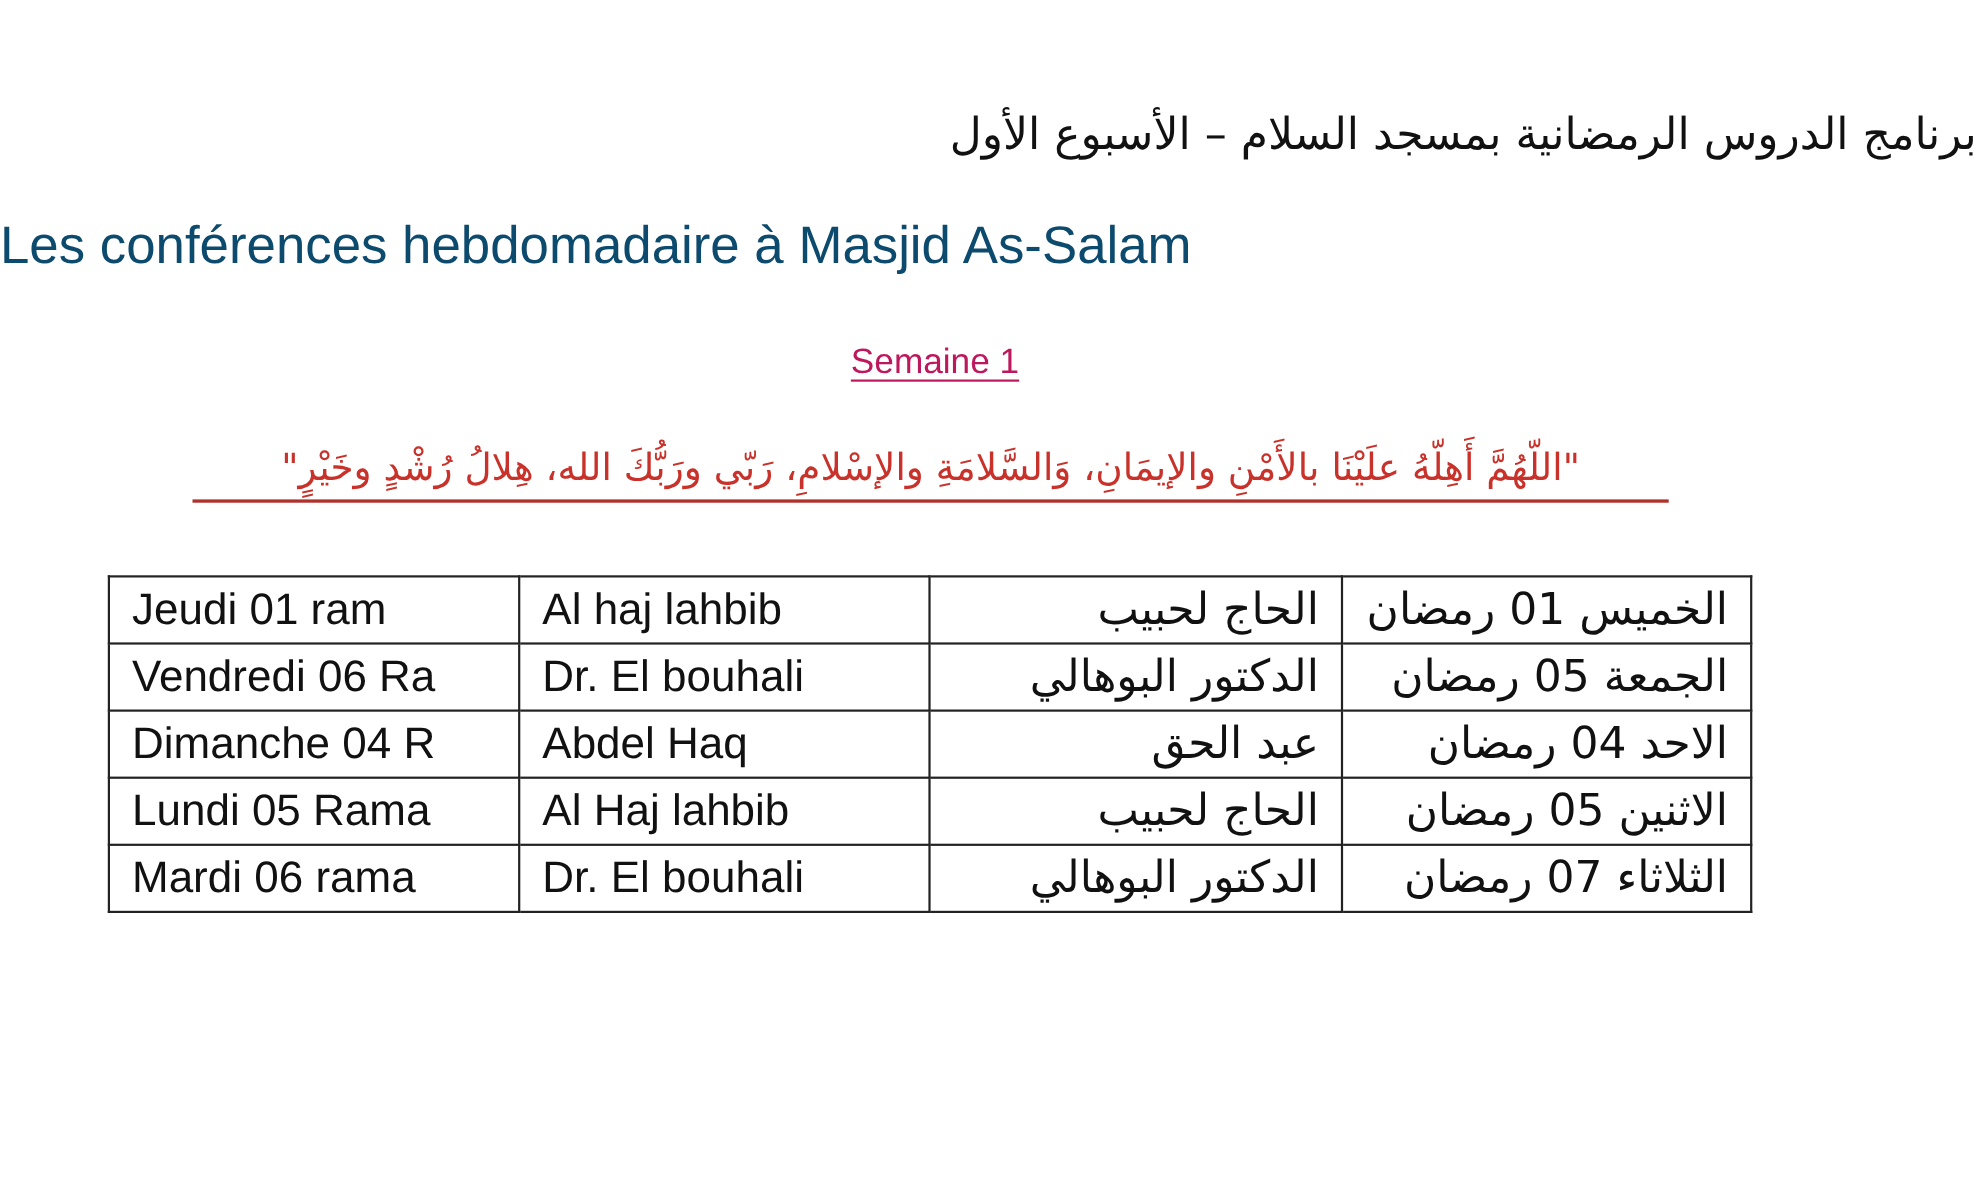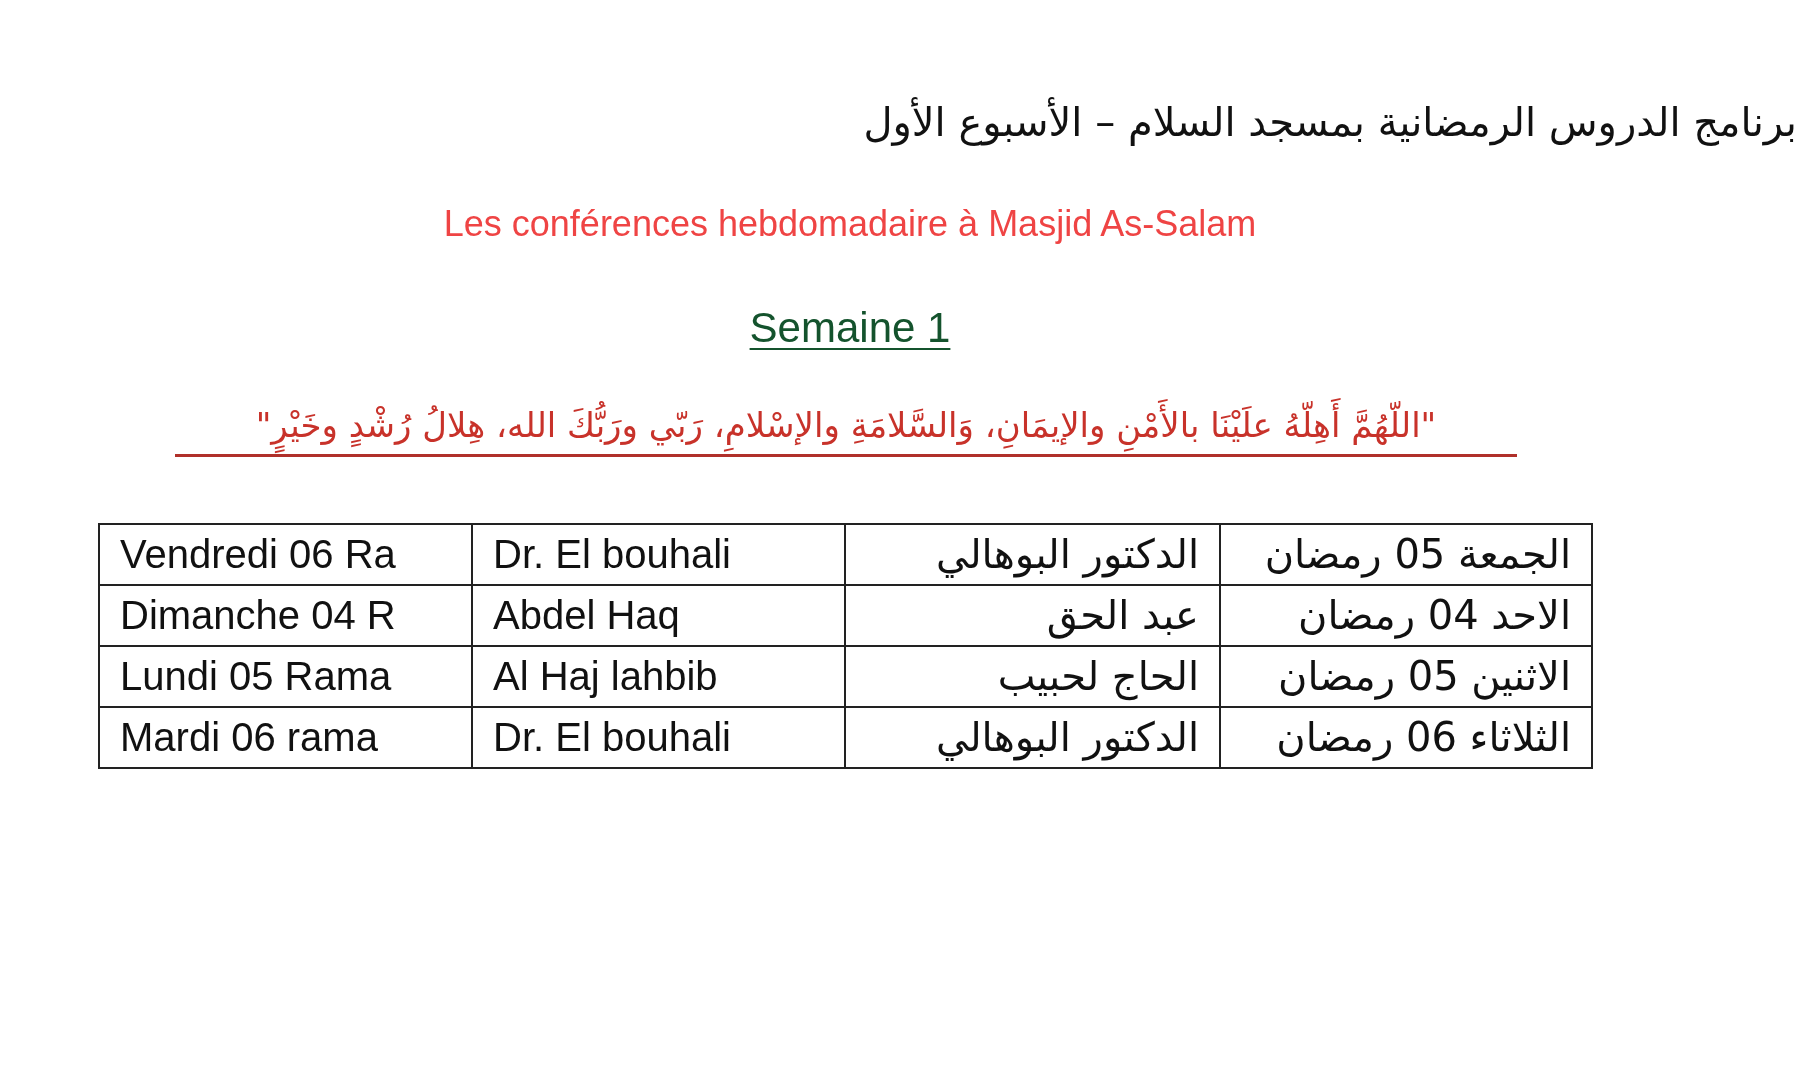--- a/index.html
+++ b/index.html
@@ -24,36 +24,35 @@
       font-family: "DejaVu Sans", sans-serif;
       font-size: 40px;
       line-height: 60px;
       color: #111;
     }
     .title-fr {
       position: absolute;
       left: 0;
       width: 1700px;
       top: 196px;
-      text-align: center;
       font-family: "Liberation Sans", sans-serif;
-      font-size: 36px;
+      font-size: 48px;
       line-height: 56px;
-      color: #ef4444;
+      color: #0c4a6e;
     }
     .week {
       position: absolute;
       left: 0;
       width: 1700px;
       top: 302px;
       text-align: center;
       font-family: "Liberation Sans", sans-serif;
-      font-size: 42px;
+      font-size: 32px;
       line-height: 52px;
-      color: #14532d;
+      color: #be185d;
     }
     .week span {
       text-decoration: underline;
       text-underline-offset: 6px;
       text-decoration-thickness: 2px;
     }
     .quote {
       position: absolute;
       left: 175px;
       width: 1342px;
@@ -111,20 +110,26 @@
 
 <table class="schedule">
   <colgroup>
     <col class="c1">
       <col class="c2">
       <col class="c3">
       <col class="c4">
   </colgroup>
   <tbody>
     <tr>
+      <td class="fr">Jeudi 01 ram</td>
+      <td class="fr"> Al haj lahbib</td>
+      <td class="ar">الحاج لحبيب</td>
+      <td class="ar">الخميس 01 رمضان</td>
+    </tr>
+    <tr>
       <td class="fr">Vendredi 06 Ra</td>
       <td class="fr">Dr. El bouhali</td>
       <td class="ar">الدكتور البوهالي</td>
       <td class="ar">الجمعة  05 رمضان</td>
     </tr>
     <tr>
       <td class="fr">Dimanche 04 R</td>
       <td class="fr">Abdel Haq</td>
       <td class="ar">عبد الحق</td>
       <td class="ar">الاحد 04 رمضان</td>
@@ -132,16 +137,16 @@
     <tr>
       <td class="fr">Lundi 05 Rama</td>
       <td class="fr">Al Haj lahbib</td>
       <td class="ar">الحاج لحبيب</td>
       <td class="ar">الاثنين 05 رمضان</td>
     </tr>
     <tr>
       <td class="fr">Mardi 06 rama</td>
       <td class="fr">Dr. El bouhali</td>
       <td class="ar">الدكتور البوهالي</td>
-      <td class="ar">الثلاثاء 06 رمضان</td>
+      <td class="ar">الثلاثاء 07 رمضان</td>
     </tr>
   </tbody>
 </table>
 
 </body></html>

